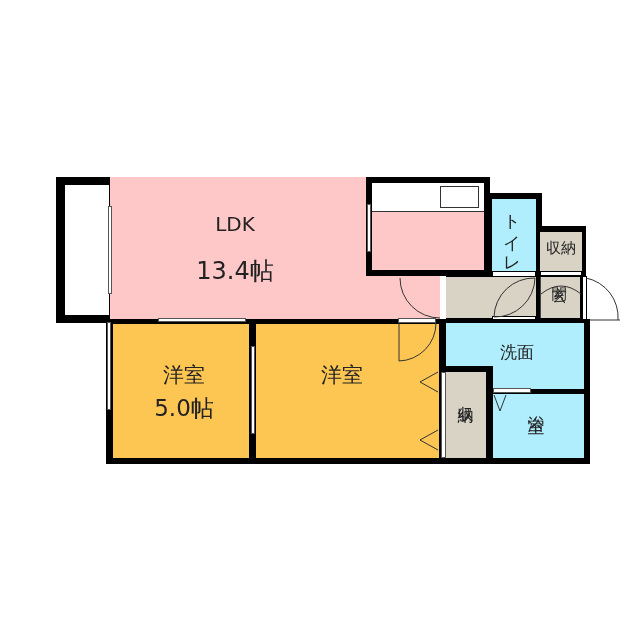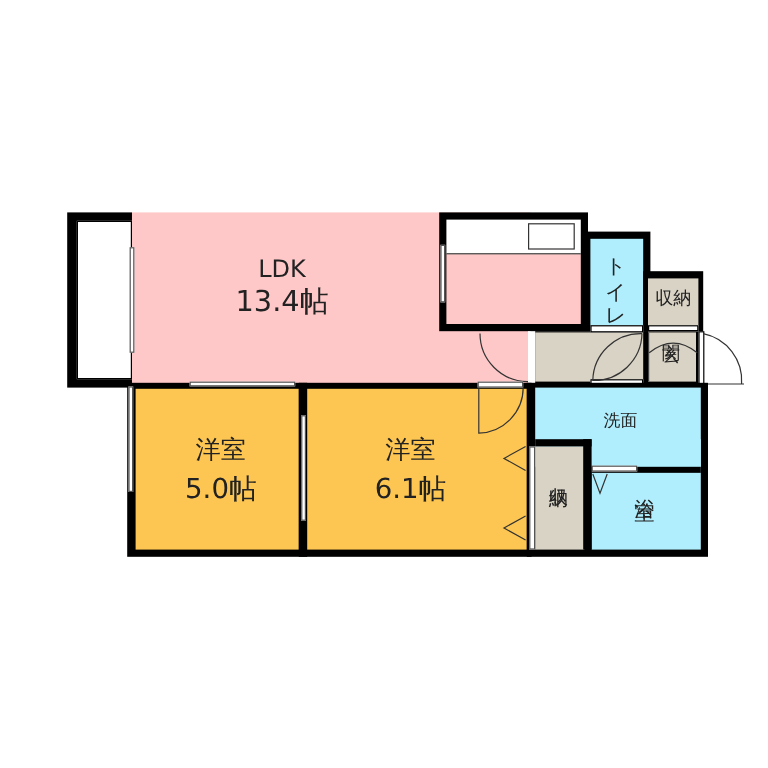--- a/index.html
+++ b/index.html
@@ -91,38 +91,37 @@
     <path d="M0 0 L6 16 L12 0" fill="none" stroke="#333" stroke-width="1"></path>
   </svg>
 
   <div class="room" style="left:446px;top:372px;width:41px;height:86px;background:#d9d3c6;"></div>
   <div class="wall" style="left:486px;top:366px;width:7px;height:92px;"></div>
   <div class="wall" style="left:446px;top:366px;width:47px;height:6px;"></div>
   <div class="win" style="left:441px;top:372px;width:5px;height:86px;"></div>
 
   <div class="label" style="left:190px;top:213px;width:90px;font-size:20px;text-align:center;">
     <div>LDK</div>
-    <div style="font-size:24px;margin-top:2px;">13.4帖</div>
+    <div style="font-size:24px;margin-top:22px;">13.4帖</div>
   </div>
 
   <div class="label" style="left:136px;top:363px;width:96px;font-size:21px;">
     <div>洋室</div>
     <div style="font-size:23px;margin-top:8px;">5.0帖</div>
   </div>
 
   <div class="label" style="left:294px;top:363px;width:96px;font-size:21px;">
     <div>洋室</div>
-    <div style="font-size:23px;margin-top:8px;">6.1帖</div>
   </div>
 
   <div class="label vlabel" style="left:502px;top:202px;font-size:17px;">トイレ</div>
 
   <div class="label" style="left:539px;top:240px;width:44px;font-size:15px;">収納</div>
 
   <div class="label vlabel" style="left:550px;top:275px;font-size:15px;letter-spacing:0px;">玄関</div>
 
-  <div class="label" style="left:482px;top:343px;width:70px;font-size:14px;">洗面</div>
+  <div class="label" style="left:482px;top:343px;width:70px;font-size:17px;">洗面</div>
 
   <div class="label vlabel" style="left:526px;top:402px;font-size:17px;">浴室</div>
 
   <div class="label vlabel" style="left:456px;top:393px;font-size:16px;">収納</div>
 
 </div>
 
 </body></html>

